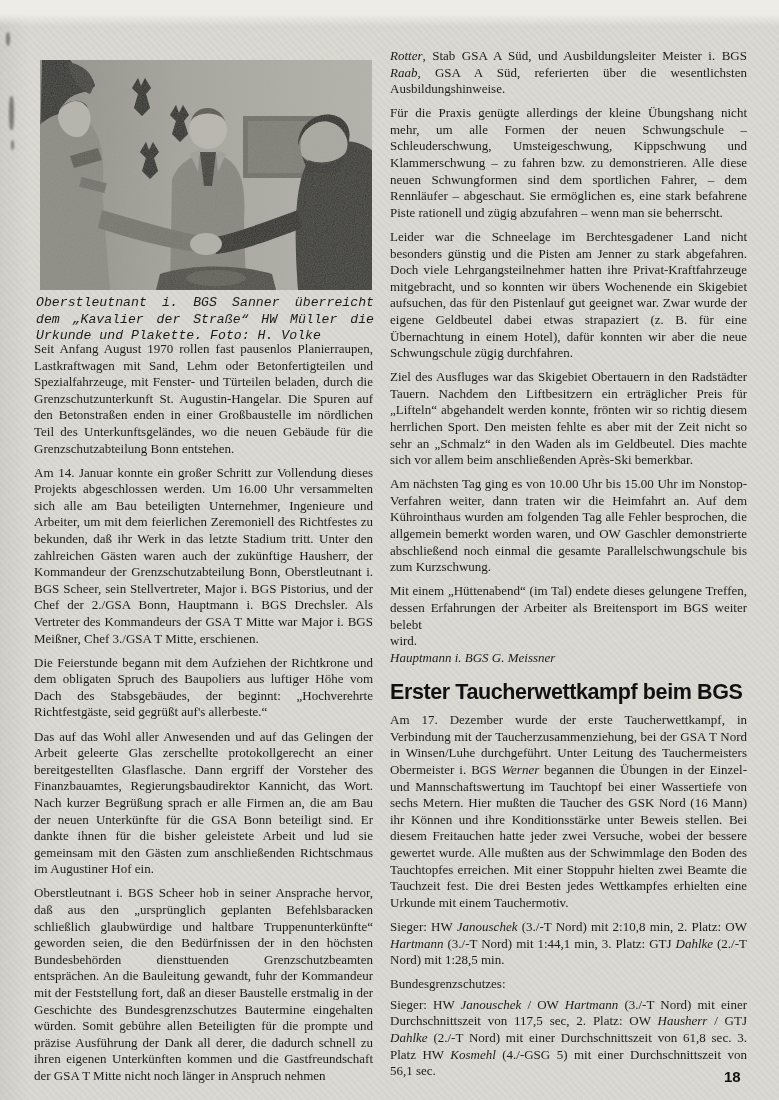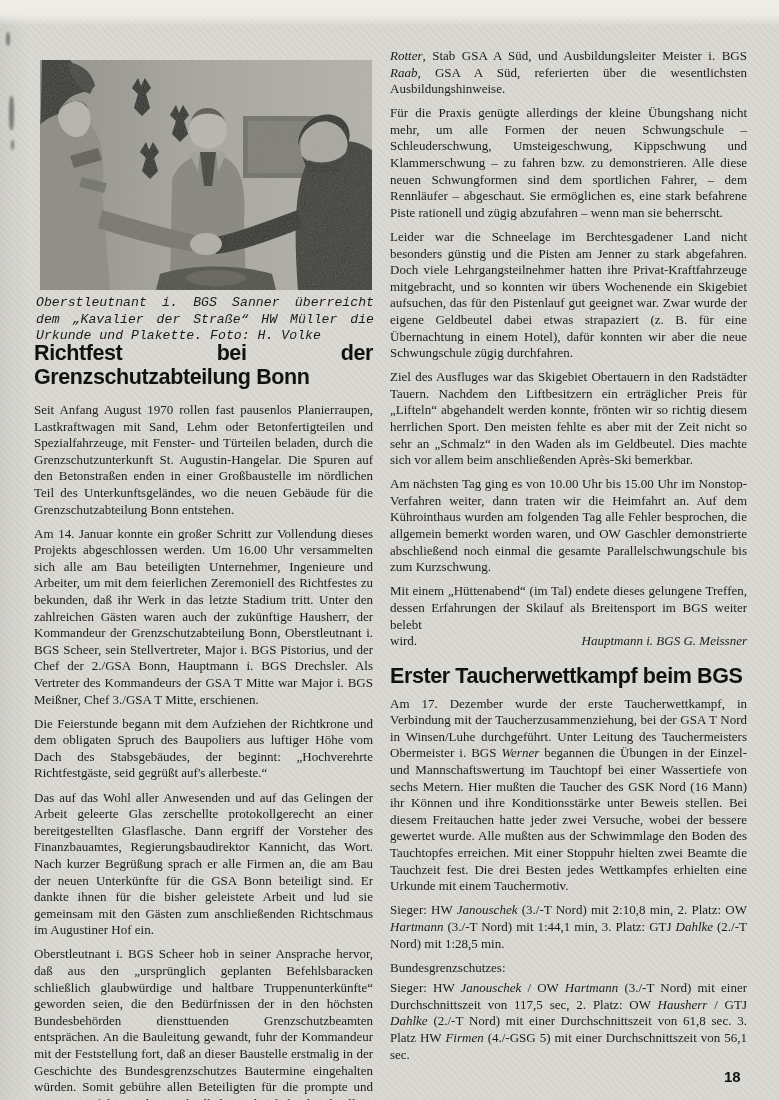--- a/index.html
+++ b/index.html
@@ -10,21 +10,21 @@
           linear-gradient(180deg,#edece7 0px,#edece7 14px,rgba(237,236,231,0) 26px),
           linear-gradient(90deg,rgba(0,0,0,.05),rgba(0,0,0,0) 30px),
           repeating-linear-gradient(47deg,rgba(120,118,110,.05) 0 2px,rgba(0,0,0,0) 2px 5px),
           repeating-linear-gradient(137deg,rgba(255,255,255,.06) 0 1px,rgba(0,0,0,0) 1px 4px),
           #d9d8d2;}
   .smudge{position:absolute;background:#3a3a36;border-radius:50%;opacity:.55;filter:blur(1px);}
   .col{position:absolute;text-align:justify;font-size:13px;line-height:16.6px;}
   .col p{margin:0 0 7.5px 0;}
   h2{font-family:"Liberation Sans",sans-serif;font-weight:bold;color:#111;
      font-size:21.5px;letter-spacing:-0.4px;margin:0 0 13px 0;line-height:24px;}
-  .endline{display:flex;justify-content:space-between;margin:0 0 7.5px 0;}
+  .endline{display:flex;justify-content:space-between;margin:0 0 7.5px 0;flex-direction:column;}
   .byline{font-style:italic;font-family:Liberation Serif, serif;}
   .photo-frame{position:absolute;left:40px;top:60px;width:332px;height:230px;
                background:#9e9d96;overflow:hidden;}
   .caption{position:absolute;left:36px;top:295px;width:338px;font-style:italic;
            font-size:13.2px;line-height:16.5px;text-align:justify;font-family:Liberation Mono, monospace;}
   .pagenum{position:absolute;left:724px;top:1068px;font-family:"Liberation Sans",sans-serif;
            font-weight:bold;font-size:15px;color:#111;}
   i{font-style:italic;}
 </style>
 </head>
@@ -89,41 +89,40 @@
 
       <path d="M120 214 C150 204 200 204 232 214 L236 230 L116 230 Z" fill="#4a4942"></path>
       <ellipse cx="176" cy="218" rx="30" ry="8" fill="#5e5d55"></ellipse>
     </g>
   </svg>
 </div>
 
 <div class="caption">Oberstleutnant i. BGS Sanner überreicht dem „Kavalier der Straße“ HW Müller die Urkunde und Plakette. Foto: H. Volke</div>
 
 <div class="col" style="left:34px;top:341px;width:339px;">
-  <h2>Richtfest bei der Grenzschutzabteilung Bonn</h2>
   <p>Seit Anfang August 1970 rollen fast pausenlos Planierraupen, Lastkraftwagen mit Sand, Lehm oder Betonfertigteilen und Spezialfahrzeuge, mit Fenster- und Türteilen beladen, durch die Grenzschutzunterkunft St. Augustin-Hangelar. Die Spuren auf den Betonstraßen enden in einer Großbaustelle im nördlichen Teil des Unterkunftsgeländes, wo die neuen Gebäude für die Grenzschutzabteilung Bonn entstehen.</p>
   <p>Am 14. Januar konnte ein großer Schritt zur Vollendung dieses Projekts abgeschlossen werden. Um 16.00 Uhr versammelten sich alle am Bau beteiligten Unternehmer, Ingenieure und Arbeiter, um mit dem feierlichen Zeremoniell des Richtfestes zu bekunden, daß ihr Werk in das letzte Stadium tritt. Unter den zahlreichen Gästen waren auch der zukünftige Hausherr, der Kommandeur der Grenzschutzabteilung Bonn, Oberstleutnant i. BGS Scheer, sein Stellvertreter, Major i. BGS Pistorius, und der Chef der 2./GSA Bonn, Hauptmann i. BGS Drechsler. Als Vertreter des Kommandeurs der GSA T Mitte war Major i. BGS Meißner, Chef 3./GSA T Mitte, erschienen.</p>
   <p>Die Feierstunde begann mit dem Aufziehen der Richtkrone und dem obligaten Spruch des Baupoliers aus luftiger Höhe vom Dach des Stabsgebäudes, der beginnt: „Hochverehrte Richtfestgäste, seid gegrüßt auf's allerbeste.“</p>
   <p>Das auf das Wohl aller Anwesenden und auf das Gelingen der Arbeit geleerte Glas zerschellte protokollgerecht an einer bereitgestellten Glasflasche. Dann ergriff der Vorsteher des Finanzbauamtes, Regierungsbaudirektor Kannicht, das Wort. Nach kurzer Begrüßung sprach er alle Firmen an, die am Bau der neuen Unterkünfte für die GSA Bonn beteiligt sind. Er dankte ihnen für die bisher geleistete Arbeit und lud sie gemeinsam mit den Gästen zum anschließenden Richtschmaus im Augustiner Hof ein.</p>
   <p style="margin-bottom:0;">Oberstleutnant i. BGS Scheer hob in seiner Ansprache hervor, daß aus den „ursprünglich geplanten Befehlsbaracken schließlich glaubwürdige und haltbare Truppenunterkünfte“ geworden seien, die den Bedürfnissen der in den höchsten Bundesbehörden diensttuenden Grenzschutzbeamten entsprächen. An die Bauleitung gewandt, fuhr der Kommandeur mit der Feststellung fort, daß an dieser Baustelle erstmalig in der Geschichte des Bundesgrenzschutzes Bautermine eingehalten würden. Somit gebühre allen Beteiligten für die prompte und präzise Ausführung der Dank all derer, die dadurch schnell zu ihren eigenen Unterkünften kommen und die Gastfreundschaft der GSA T Mitte nicht noch länger in Anspruch nehmen</p>
 
 </div>
 
 <div class="col" style="left:390px;top:48px;width:357px;">
   <p><i>Rotter</i>, Stab GSA A Süd, und Ausbildungsleiter Meister i. BGS <i>Raab</i>, GSA A Süd, referierten über die wesentlichsten Ausbildungshinweise.</p>
   <p>Für die Praxis genügte allerdings der kleine Übungshang nicht mehr, um alle Formen der neuen Schwungschule – Schleuderschwung, Umsteigeschwung, Kippschwung und Klammerschwung – zu fahren bzw. zu demonstrieren. Alle diese neuen Schwungformen sind dem sportlichen Fahrer, – dem Rennläufer – abgeschaut. Sie ermöglichen es, eine stark befahrene Piste rationell und zügig abzufahren – wenn man sie beherrscht.</p>
   <p>Leider war die Schneelage im Berchtesgadener Land nicht besonders günstig und die Pisten am Jenner zu stark abgefahren. Doch viele Lehrgangsteilnehmer hatten ihre Privat-Kraftfahrzeuge mitgebracht, und so konnten wir übers Wochenende ein Skigebiet aufsuchen, das für den Pistenlauf gut geeignet war. Zwar wurde der eigene Geldbeutel dabei etwas strapaziert (z. B. für eine Übernachtung in einem Hotel), dafür konnten wir aber die neue Schwungschule zügig durchfahren.</p>
   <p>Ziel des Ausfluges war das Skigebiet Obertauern in den Radstädter Tauern. Nachdem den Liftbesitzern ein erträglicher Preis für „Lifteln“ abgehandelt werden konnte, frönten wir so richtig diesem herrlichen Sport. Den meisten fehlte es aber mit der Zeit nicht so sehr an „Schmalz“ in den Waden als im Geldbeutel. Dies machte sich vor allem beim anschließenden Après-Ski bemerkbar.</p>
   <p>Am nächsten Tag ging es von 10.00 Uhr bis 15.00 Uhr im Nonstop-Verfahren weiter, dann traten wir die Heimfahrt an. Auf dem Kührointhaus wurden am folgenden Tag alle Fehler besprochen, die allgemein bemerkt worden waren, und OW Gaschler demonstrierte abschließend noch einmal die gesamte Parallelschwungschule bis zum Kurzschwung.</p>
-  <p style="margin-bottom:0;">Mit einem „Hüttenabend“ (im Tal) endete dieses gelungene Treffen, dessen Erfahrungen der Skilauf als Breitensport im BGS weiter belebt</p>
+  <p style="margin-bottom:0;">Mit einem „Hüttenabend“ (im Tal) endete dieses gelungene Treffen, dessen Erfahrungen der Arbeiter als Breitensport im BGS weiter belebt</p>
   <div class="endline">
     <span>wird.</span>
     <span class="byline">Hauptmann i. BGS G. Meissner</span>
   </div>
   <h2 style="margin-top:14px;margin-bottom:8px;">Erster Taucherwettkampf beim BGS</h2>
   <p>Am 17. Dezember wurde der erste Taucherwettkampf, in Verbindung mit der Taucherzusammenziehung, bei der GSA T Nord in Winsen/Luhe durchgeführt. Unter Leitung des Tauchermeisters Obermeister i. BGS <i>Werner</i> begannen die Übungen in der Einzel- und Mannschaftswertung im Tauchtopf bei einer Wassertiefe von sechs Metern. Hier mußten die Taucher des GSK Nord (16 Mann) ihr Können und ihre Konditionsstärke unter Beweis stellen. Bei diesem Freitauchen hatte jeder zwei Versuche, wobei der bessere gewertet wurde. Alle mußten aus der Schwimmlage den Boden des Tauchtopfes erreichen. Mit einer Stoppuhr hielten zwei Beamte die Tauchzeit fest. Die drei Besten jedes Wettkampfes erhielten eine Urkunde mit einem Tauchermotiv.</p>
   <p>Sieger: HW <i>Janouschek</i> (3./-T Nord) mit 2:10,8 min, 2. Platz: OW <i>Hartmann</i> (3./-T Nord) mit 1:44,1 min, 3. Platz: GTJ <i>Dahlke</i> (2./-T Nord) mit 1:28,5 min.</p>
   <p style="margin-bottom:4px;">Bundesgrenzschutzes:</p>
-  <p>Sieger: HW <i>Janouschek</i> / OW <i>Hartmann</i> (3./-T Nord) mit einer Durchschnittszeit von 117,5 sec, 2. Platz: OW <i>Hausherr</i> / GTJ <i>Dahlke</i> (2./-T Nord) mit einer Durchschnittszeit von 61,8 sec. 3. Platz HW <i>Firmen</i> (4./-GSG 5) mit einer Durchschnittszeit von 56,1 sec.</p>
+  <p>Sieger: HW <i>Janouschek</i> / OW <i>Hartmann</i> (3./-T Nord) mit einer Durchschnittszeit von 117,5 sec, 2. Platz: OW <i>Hausherr</i> / GTJ <i>Dahlke</i> (2./-T Nord) mit einer Durchschnittszeit von 61,8 sec. 3. Platz HW <i>Kosmehl</i> (4./-GSG 5) mit einer Durchschnittszeit von 56,1 sec.</p>
 
 </div>
 
 <div class="pagenum">18</div>
 
 </body></html>

